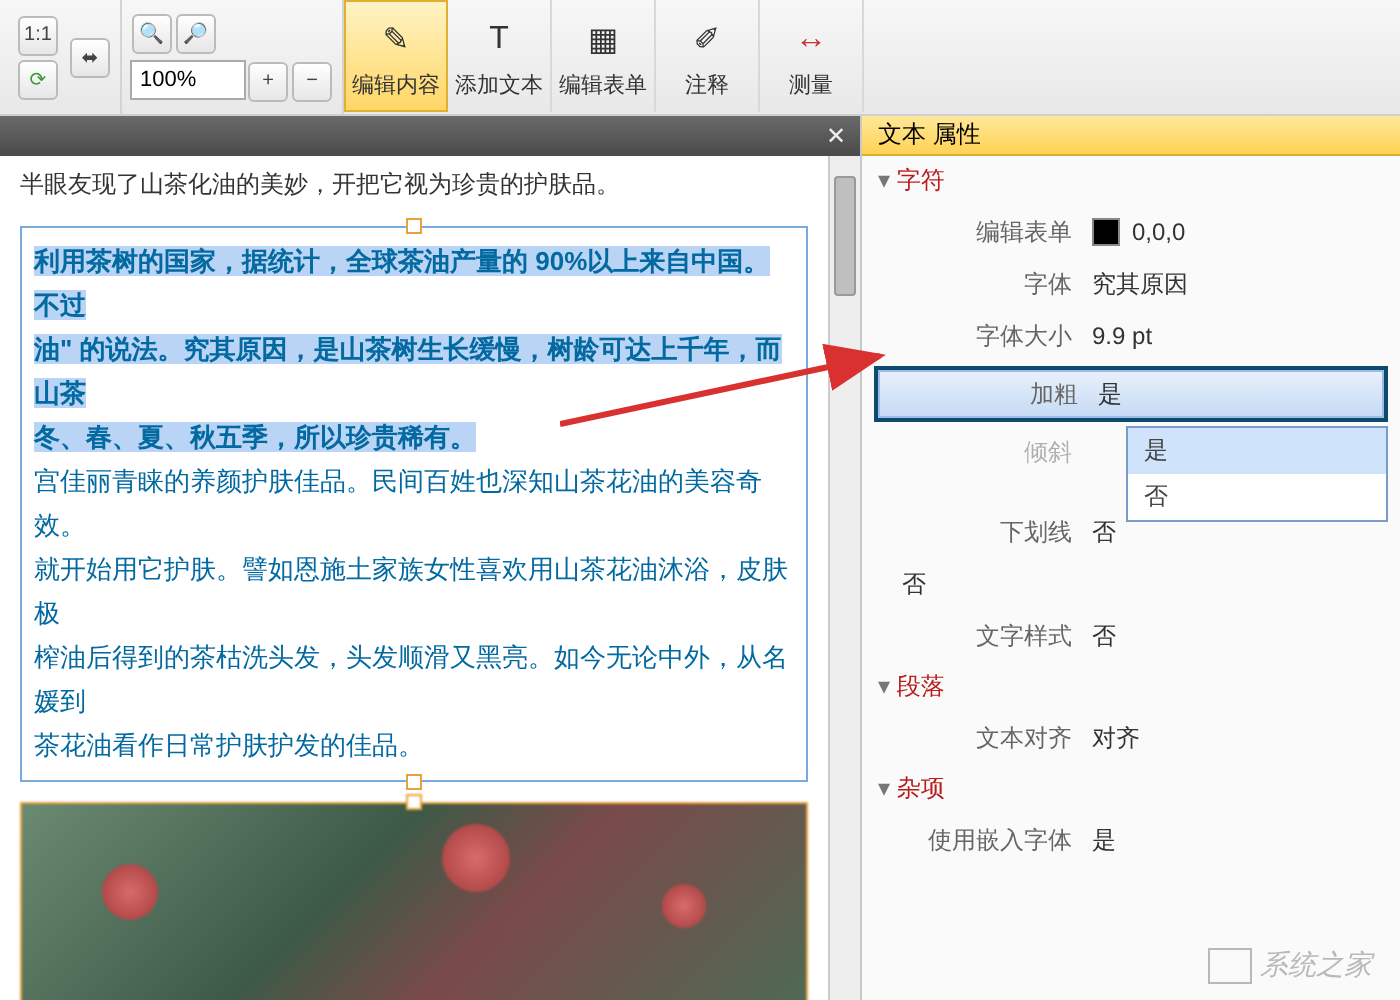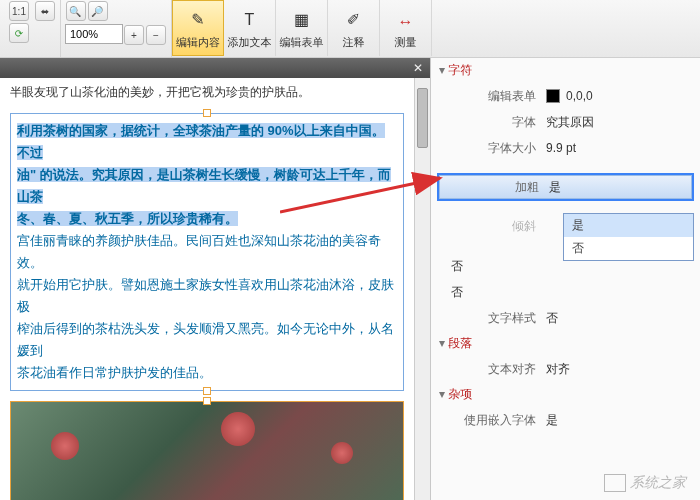--- a/index.html
+++ b/index.html
@@ -1,19 +1,19 @@
 <!DOCTYPE html>
 <html><head>
 <meta charset="utf-8">
 <style>
 * { box-sizing: border-box; margin: 0; padding: 0; font-family: "Microsoft YaHei", sans-serif; }
 body { width: 700px; height: 500px; overflow: hidden; background: #fff; position: relative; }
 
 .toolbar { height: 58px; background: linear-gradient(#f7f7f7,#e8e8e8); border-bottom: 1px solid #cfcfcf; display: flex; align-items: flex-start; padding-left: 4px; }
-.tool-group { display: flex; height: 100%; padding: 0 4px; border-right: 1px solid #d4d4d4; }
+.tool-group { display: flex; align-items: center; height: 100%; padding: 0 4px; border-right: 1px solid #d4d4d4; }
 .small-btn { width: 20px; height: 20px; border: 1px solid #bbb; background: linear-gradient(#fff,#e6e6e6); border-radius: 3px; margin: 1px; display: flex; align-items: center; justify-content: center; font-size: 10px; color: #444; cursor: pointer; }
 .zoom-box { width: 58px; height: 20px; border: 1px solid #aaa; background: #fff; font-size: 11px; padding: 0 4px; display: flex; align-items: center; }
 .big-tool { width: 52px; height: 56px; display: flex; flex-direction: column; align-items: center; justify-content: center; font-size: 11px; color: #333; cursor: pointer; border-right: 1px solid #d8d8d8; }
 .big-tool.sel { background: linear-gradient(#fff3c4,#ffd666); border: 1px solid #e0b030; }
 .big-tool .ico { width: 26px; height: 26px; margin-bottom: 2px; display: flex; align-items: center; justify-content: center; font-size: 16px; }
 
 .workspace { position: absolute; top: 58px; left: 0; right: 0; bottom: 0; display: flex; }
 
 .doc-pane { flex: 1; position: relative; overflow: hidden; background: #fff; }
 .doc-header { height: 20px; background: linear-gradient(#6a6a6a,#4a4a4a); display: flex; align-items: center; justify-content: flex-end; padding-right: 4px; }
@@ -34,21 +34,21 @@
 .props-title { height: 20px; background: linear-gradient(#ffe89a,#ffd254); border-bottom: 1px solid #d6b030; font-size: 12px; padding-left: 8px; display: flex; align-items: center; }
 .props-body { flex: 1; overflow: hidden; font-size: 12px; color: #444; position: relative; }
 .section-hdr { padding: 4px 8px; color: #b91c1c; }
 .section-hdr::before { content: "▸ "; color: #777; }
 .section-hdr.open::before { content: "▾ "; }
 .prop-row { display: flex; align-items: center; height: 26px; padding-left: 20px; }
 .prop-label { width: 95px; text-align: right; padding-right: 10px; color: #666; }
 .prop-value { flex: 1; color: #333; display: flex; align-items: center; }
 .swatch { width: 14px; height: 14px; background: #000; margin-right: 6px; border: 1px solid #888; }
 
-.bold-row { border: 2px solid #3b82f6; position: relative; margin: 12px 6px; }
+.bold-row { border: 2px solid #0c4a6e; position: relative; margin: 2px 6px; }
 .bold-row .prop-row { background: linear-gradient(#e8f0fb,#c6dbf5); border: 1px solid #9abce6; height: 24px; padding-left: 14px; }
 
 .dropdown { position: absolute; left: 132px; top: 0; right: 6px; background: #fff; border: 1px solid #7a9ac9; font-size: 12px; z-index: 5; }
 .dropdown .opt { padding: 3px 8px; }
 .dropdown .opt.sel { background: #cfe3fb; }
 
 .watermark { position: absolute; right: 14px; bottom: 8px; font-size: 14px; color: rgba(120,120,120,0.5); font-style: italic; display: flex; align-items: center; gap: 4px; }
 .watermark .logo { width: 22px; height: 18px; border: 1px solid rgba(120,120,120,0.5); position: relative; }
 
 svg.red-arrow { position: absolute; top: 172px; left: 280px; width: 170px; height: 50px; z-index: 20; pointer-events: none; }
@@ -132,20 +132,21 @@
         <div class="flower" style="width:34px;height:34px;left:210px;top:10px"></div>
         <div class="flower" style="width:22px;height:22px;left:320px;top:40px"></div>
       </div>
     </div>
     <div class="vscroll">
       <div class="thumb"></div>
     </div>
   </div>
 
   <div class="props-pane">
+    <div class="props-title">文本 属性</div>
     <div class="props-body">
 
       <div class="section-hdr open">字符</div>
 
       <div class="prop-row">
         <div class="prop-label">编辑表单</div>
         <div class="prop-value">
             <span class="swatch"></span>
             <span>0,0,0</span>
           </div>
@@ -171,20 +172,21 @@
           <div class="prop-label">倾斜</div>
           <div class="prop-value"></div>
         </div>
         <div class="dropdown">
           <div class="opt sel">是</div>
           <div class="opt">否</div>
         </div>
       </div>
 
       <div class="prop-row" style="margin-top:14px">
+        <div class="prop-label">下划线</div>
         <div class="prop-value">否</div>
       </div>
       <div class="prop-row">
         <div class="prop-value">否</div>
       </div>
       <div class="prop-row">
         <div class="prop-label">文字样式</div>
         <div class="prop-value">否</div>
       </div>
 

